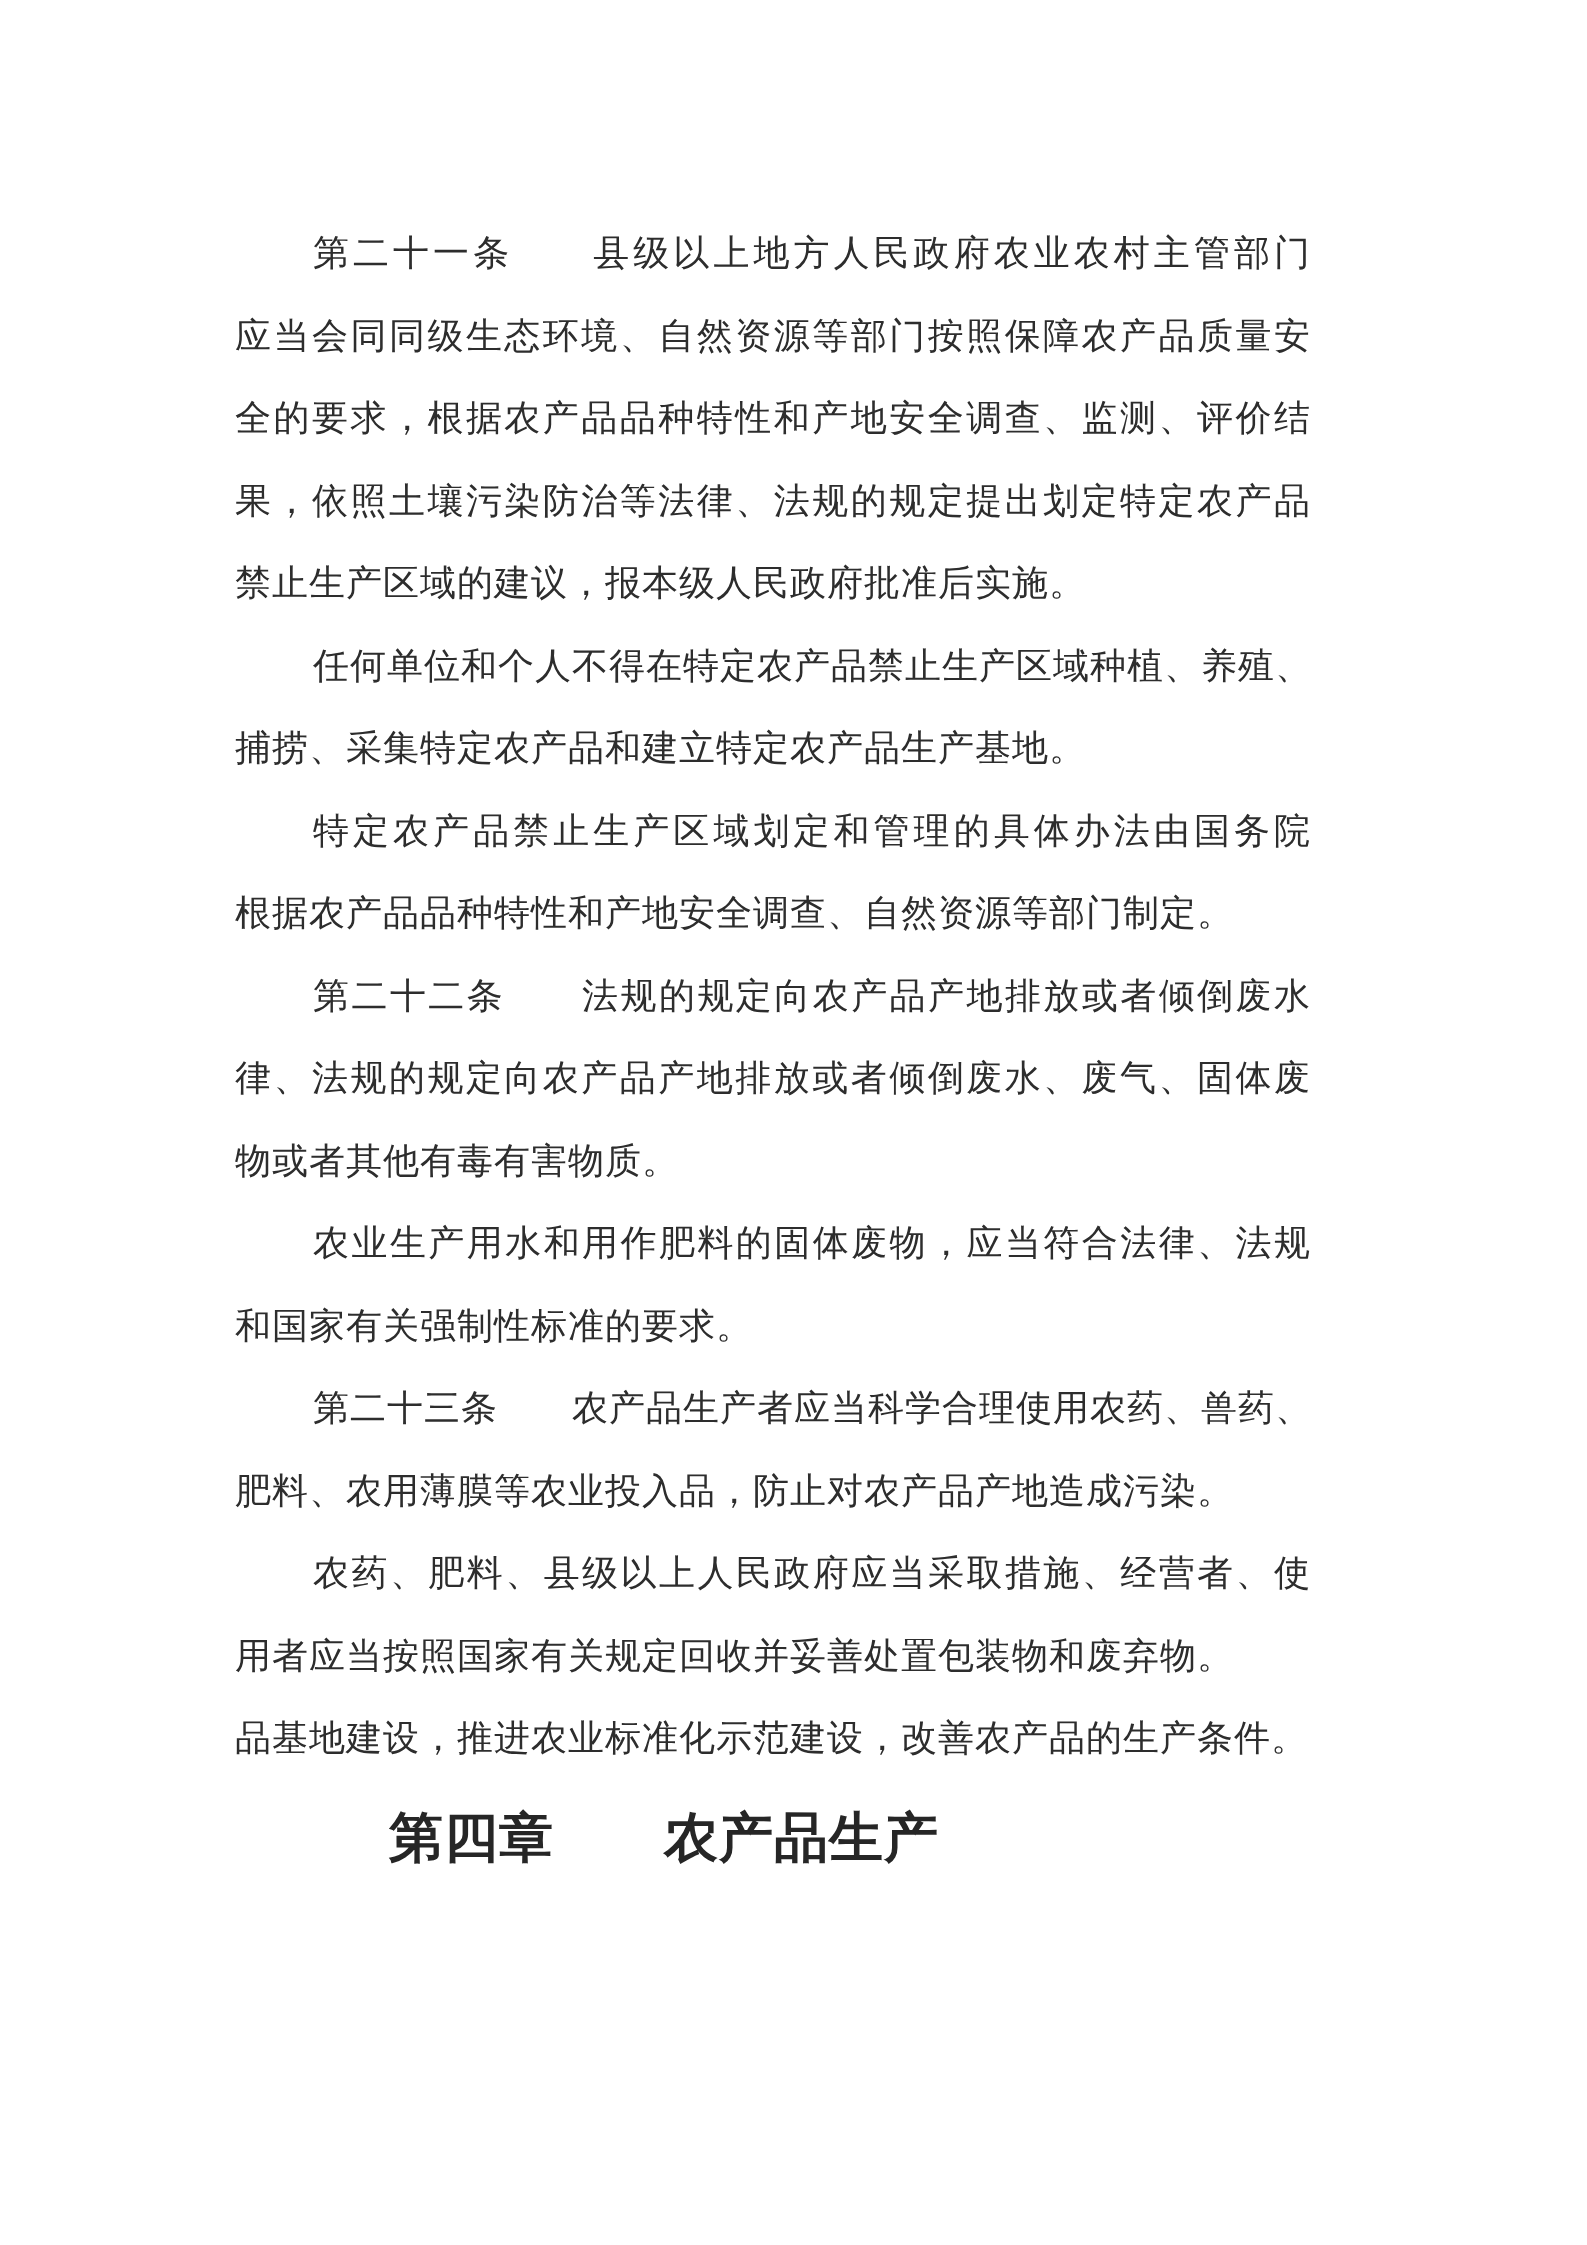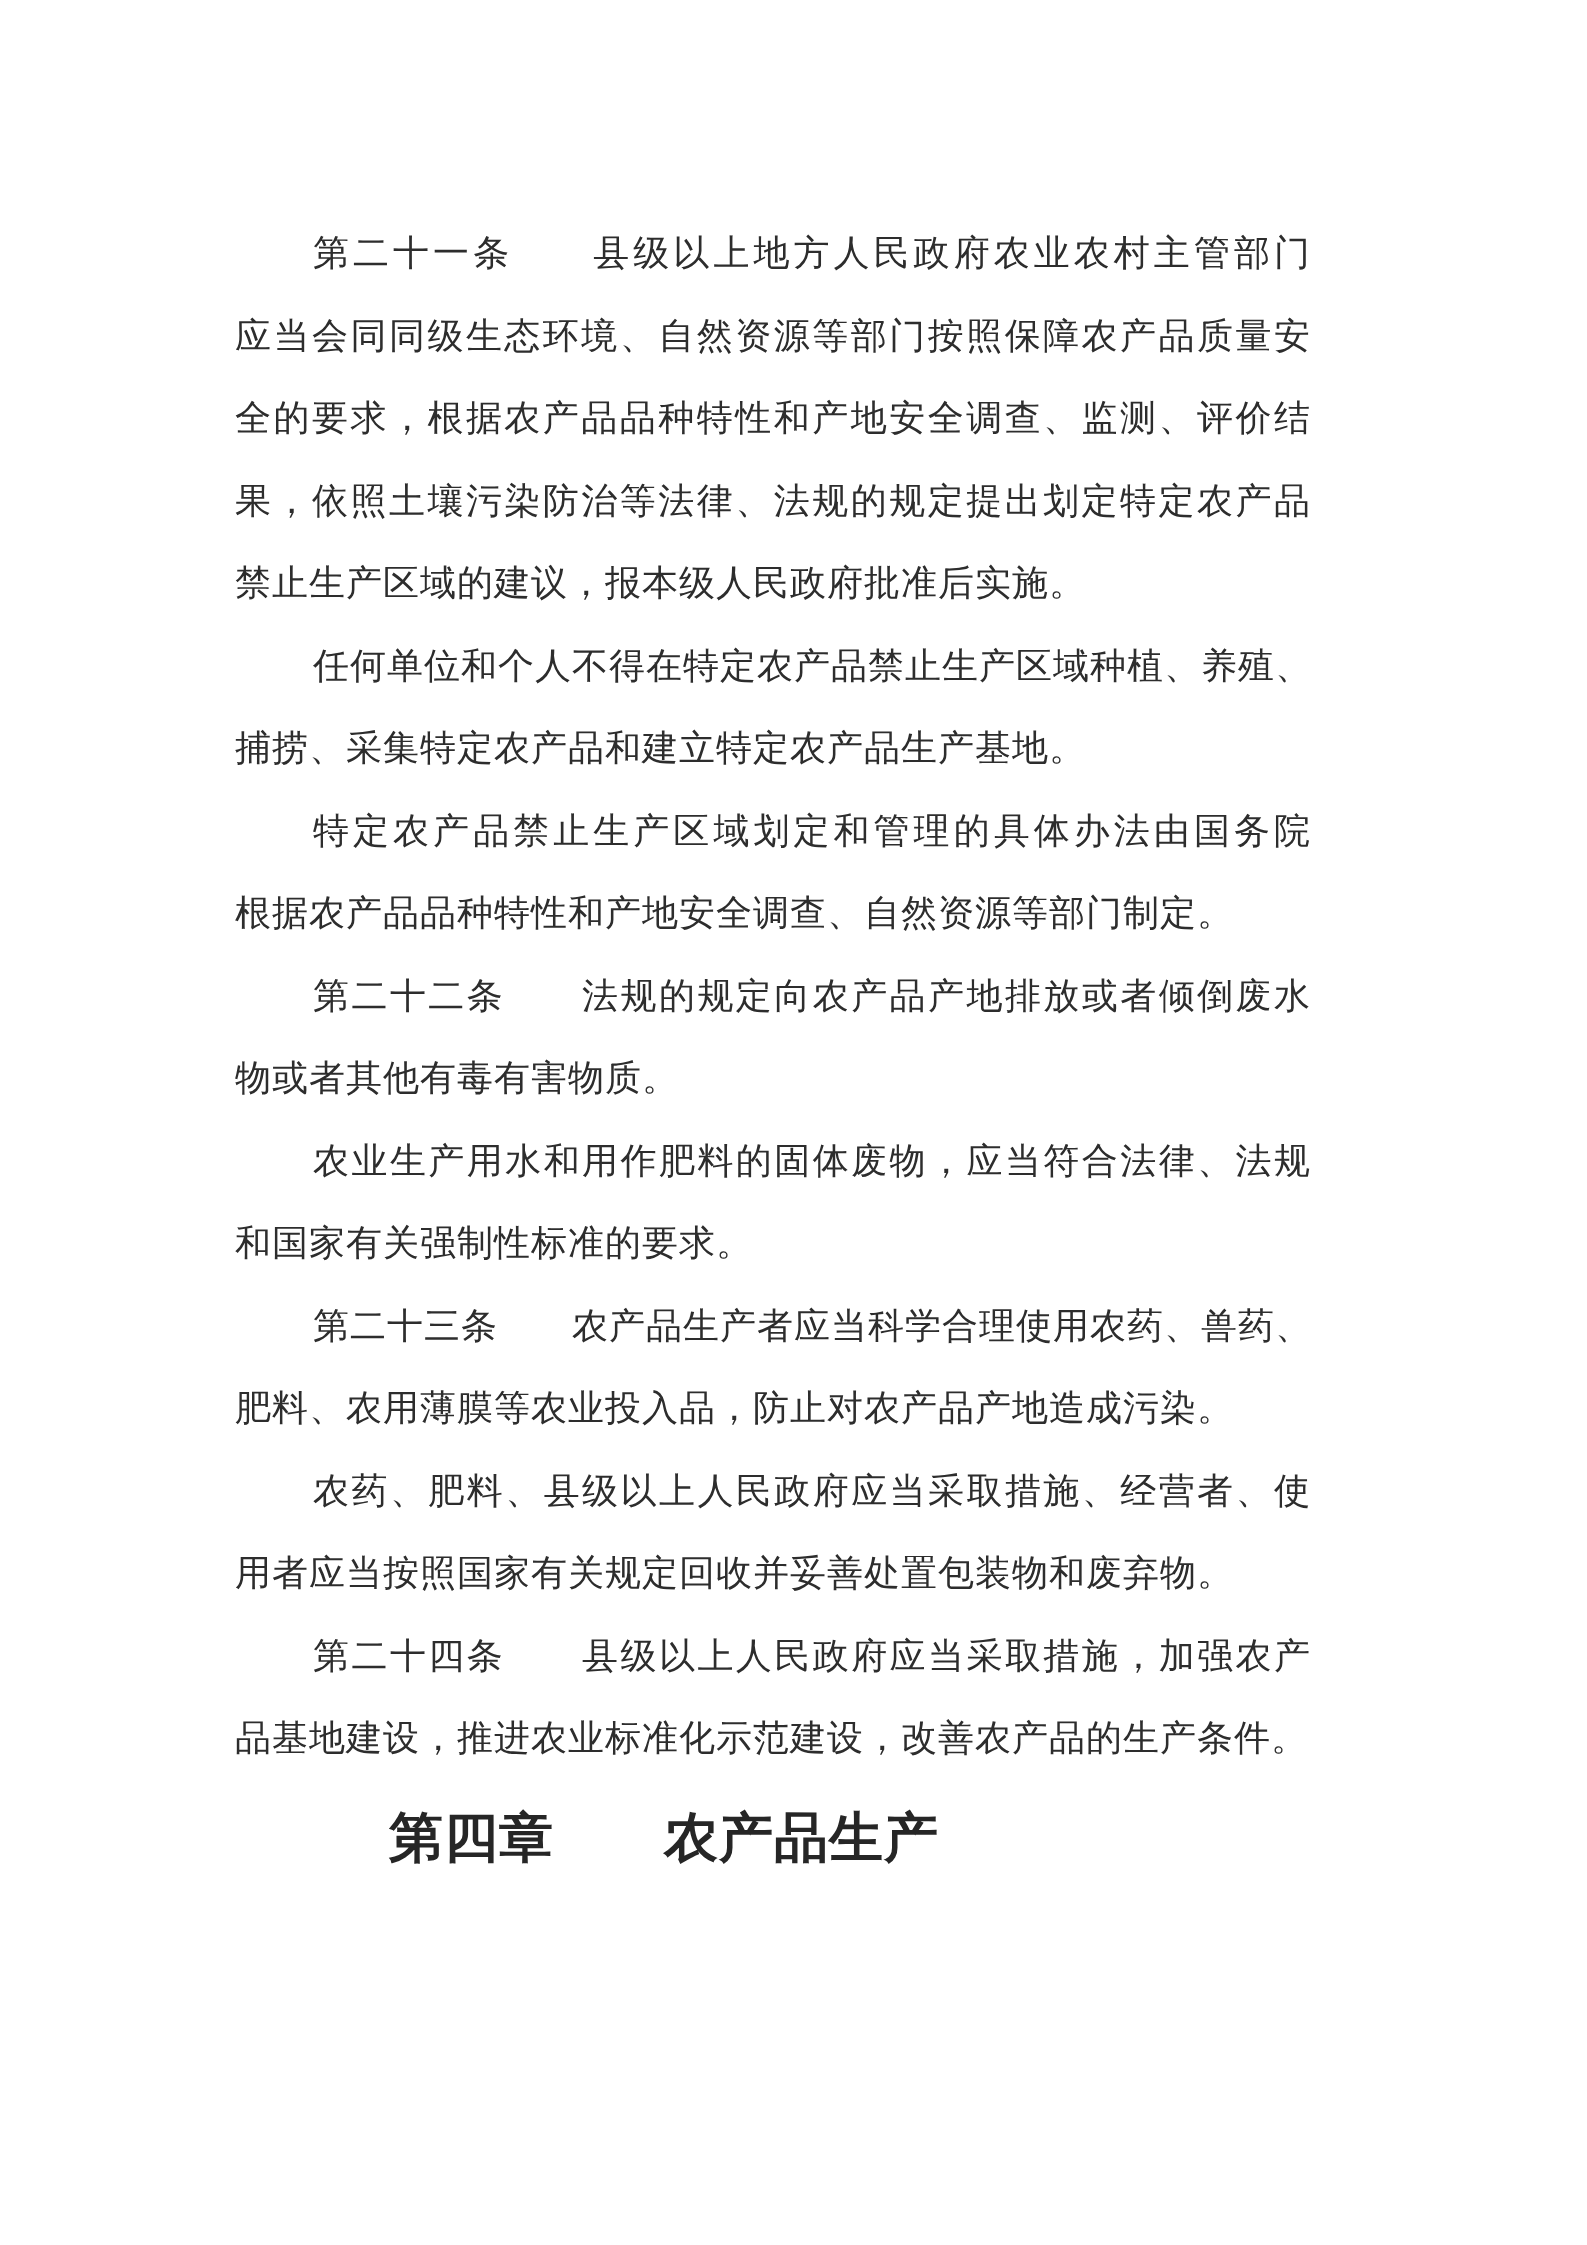--- a/index.html
+++ b/index.html
@@ -56,24 +56,24 @@
       <div class="line indent j">第二十一条　　县级以上地方人民政府农业农村主管部门</div>
       <div class="line j">应当会同同级生态环境、自然资源等部门按照保障农产品质量安</div>
       <div class="line j">全的要求，根据农产品品种特性和产地安全调查、监测、评价结</div>
       <div class="line j">果，依照土壤污染防治等法律、法规的规定提出划定特定农产品</div>
       <div class="line">禁止生产区域的建议，报本级人民政府批准后实施。</div>
       <div class="line indent j">任何单位和个人不得在特定农产品禁止生产区域种植、养殖、</div>
       <div class="line">捕捞、采集特定农产品和建立特定农产品生产基地。</div>
       <div class="line indent j">特定农产品禁止生产区域划定和管理的具体办法由国务院</div>
       <div class="line">根据农产品品种特性和产地安全调查、自然资源等部门制定。</div>
       <div class="line indent j">第二十二条　　法规的规定向农产品产地排放或者倾倒废水</div>
+      <div class="line j">律、法规的规定向农产品产地排放或者倾倒废水、废气、固体废</div>
       <div class="line">物或者其他有毒有害物质。</div>
       <div class="line indent j">农业生产用水和用作肥料的固体废物，应当符合法律、法规</div>
       <div class="line">和国家有关强制性标准的要求。</div>
       <div class="line indent j">第二十三条　　农产品生产者应当科学合理使用农药、兽药、</div>
       <div class="line">肥料、农用薄膜等农业投入品，防止对农产品产地造成污染。</div>
       <div class="line indent j">农药、肥料、县级以上人民政府应当采取措施、经营者、使</div>
       <div class="line">用者应当按照国家有关规定回收并妥善处置包装物和废弃物。</div>
-      <div class="line indent j">第二十四条　　县级以上人民政府应当采取措施，加强农产</div>
       <div class="line">品基地建设，推进农业标准化示范建设，改善农产品的生产条件。</div>
     </div>
   <div class="chapter">第四章　　农产品生产</div>
 </div>
 
 </body></html>

